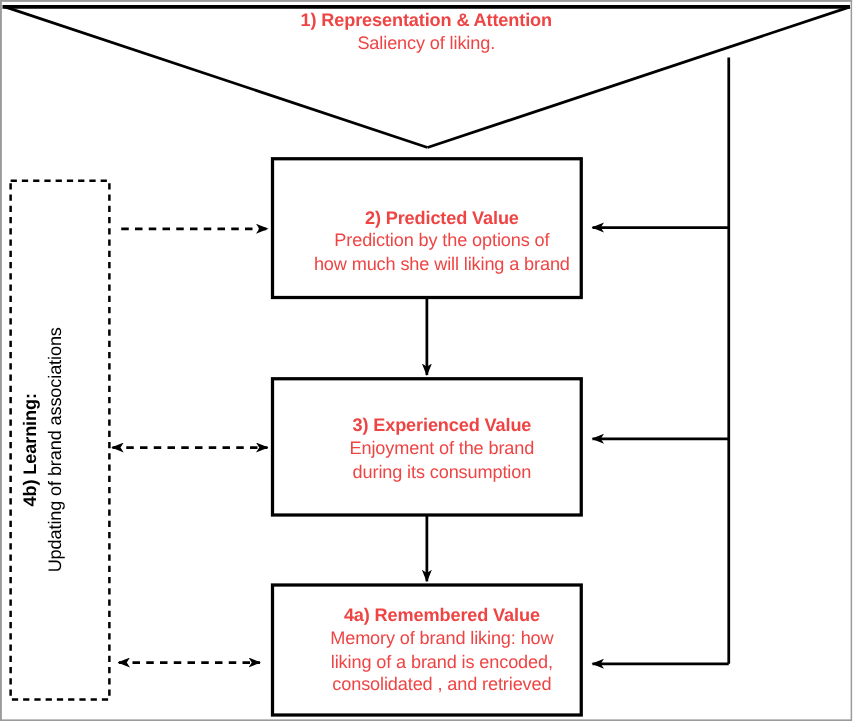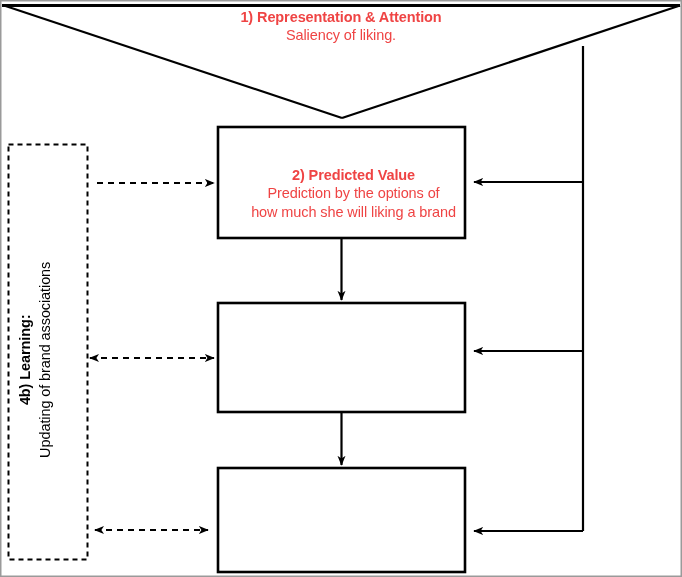--- a/index.html
+++ b/index.html
@@ -132,21 +132,32 @@
       <div class="ttl">1) Representation &amp; Attention</div>
       <div class="sub">Saliency of liking.</div>
     </div>
 
     <div class="txt-block box-caption" id="box2-caption">
       <div class="ttl">2) Predicted Value</div>
       <div class="sub">Prediction by the options of</div>
       <div class="sub">how much she will liking a brand</div>
     </div>
 
+    <div class="txt-block box-caption" id="box3-caption">
+      <div class="ttl">3) Experienced Value</div>
+      <div class="sub">Enjoyment of the brand</div>
+      <div class="sub">during its consumption</div>
+    </div>
 
+    <div class="txt-block box-caption" id="box4a-caption">
+      <div class="ttl">4a) Remembered Value</div>
+      <div class="sub">Memory of brand liking: how</div>
+      <div class="sub">liking of a brand is encoded,</div>
+      <div class="sub">consolidated , and retrieved</div>
+    </div>
 
     <div id="learning-label">
       <span class="ttl">4b) Learning:</span>
       <span class="sub">Updating of brand associations</span>
     </div>
 
   </div>
 </div>
 
 </body></html>

